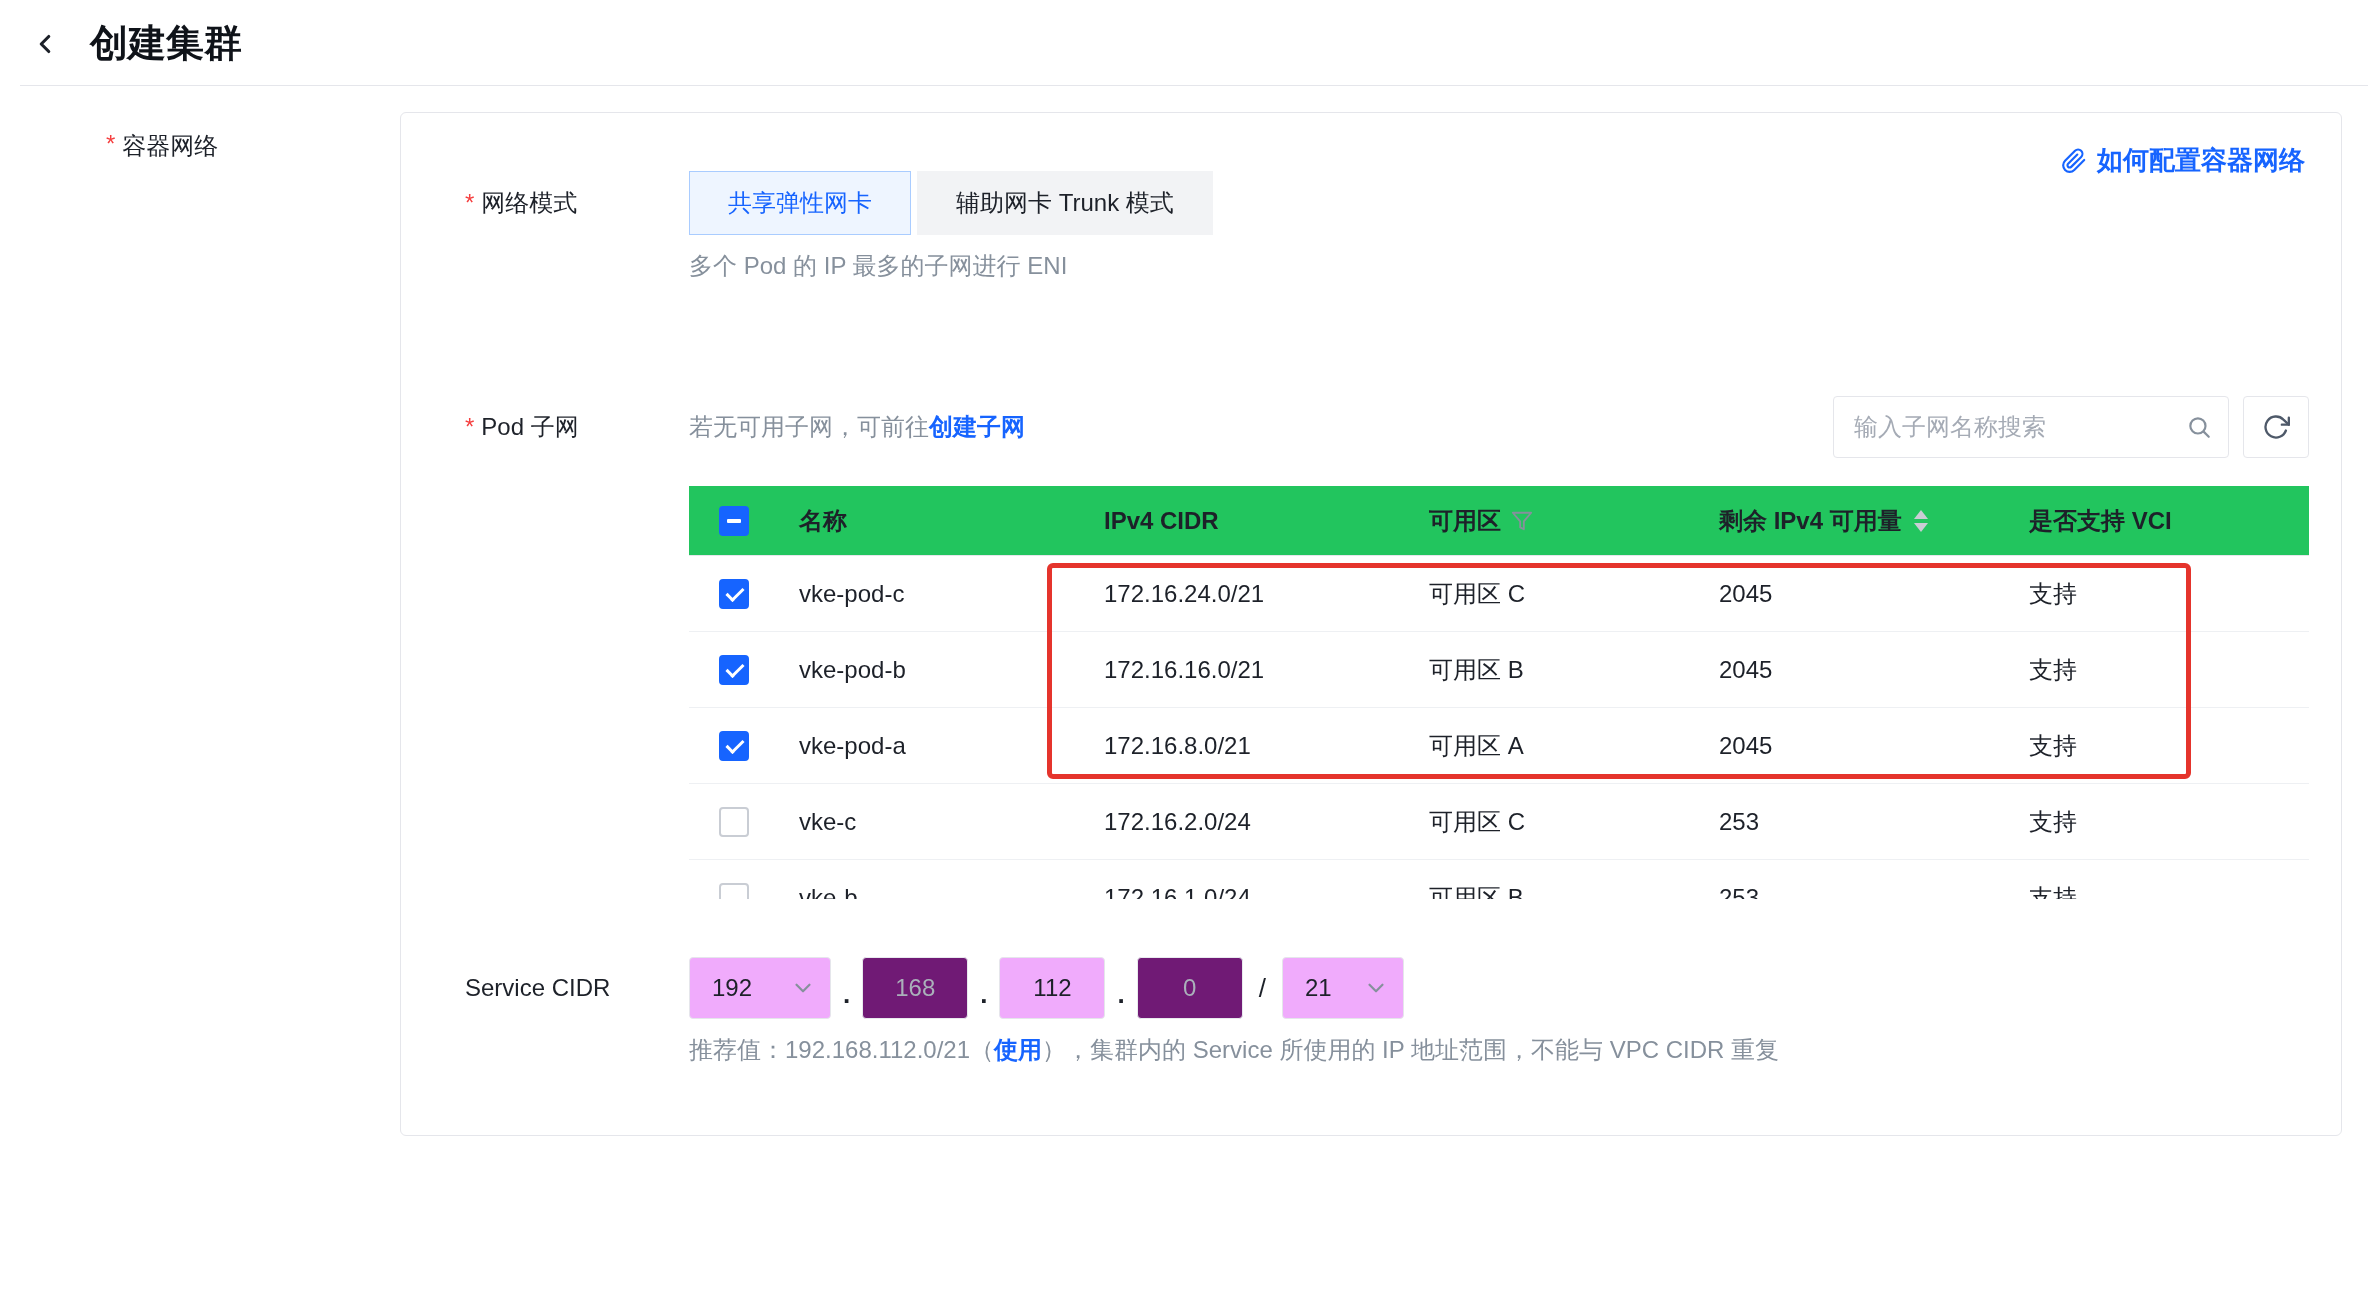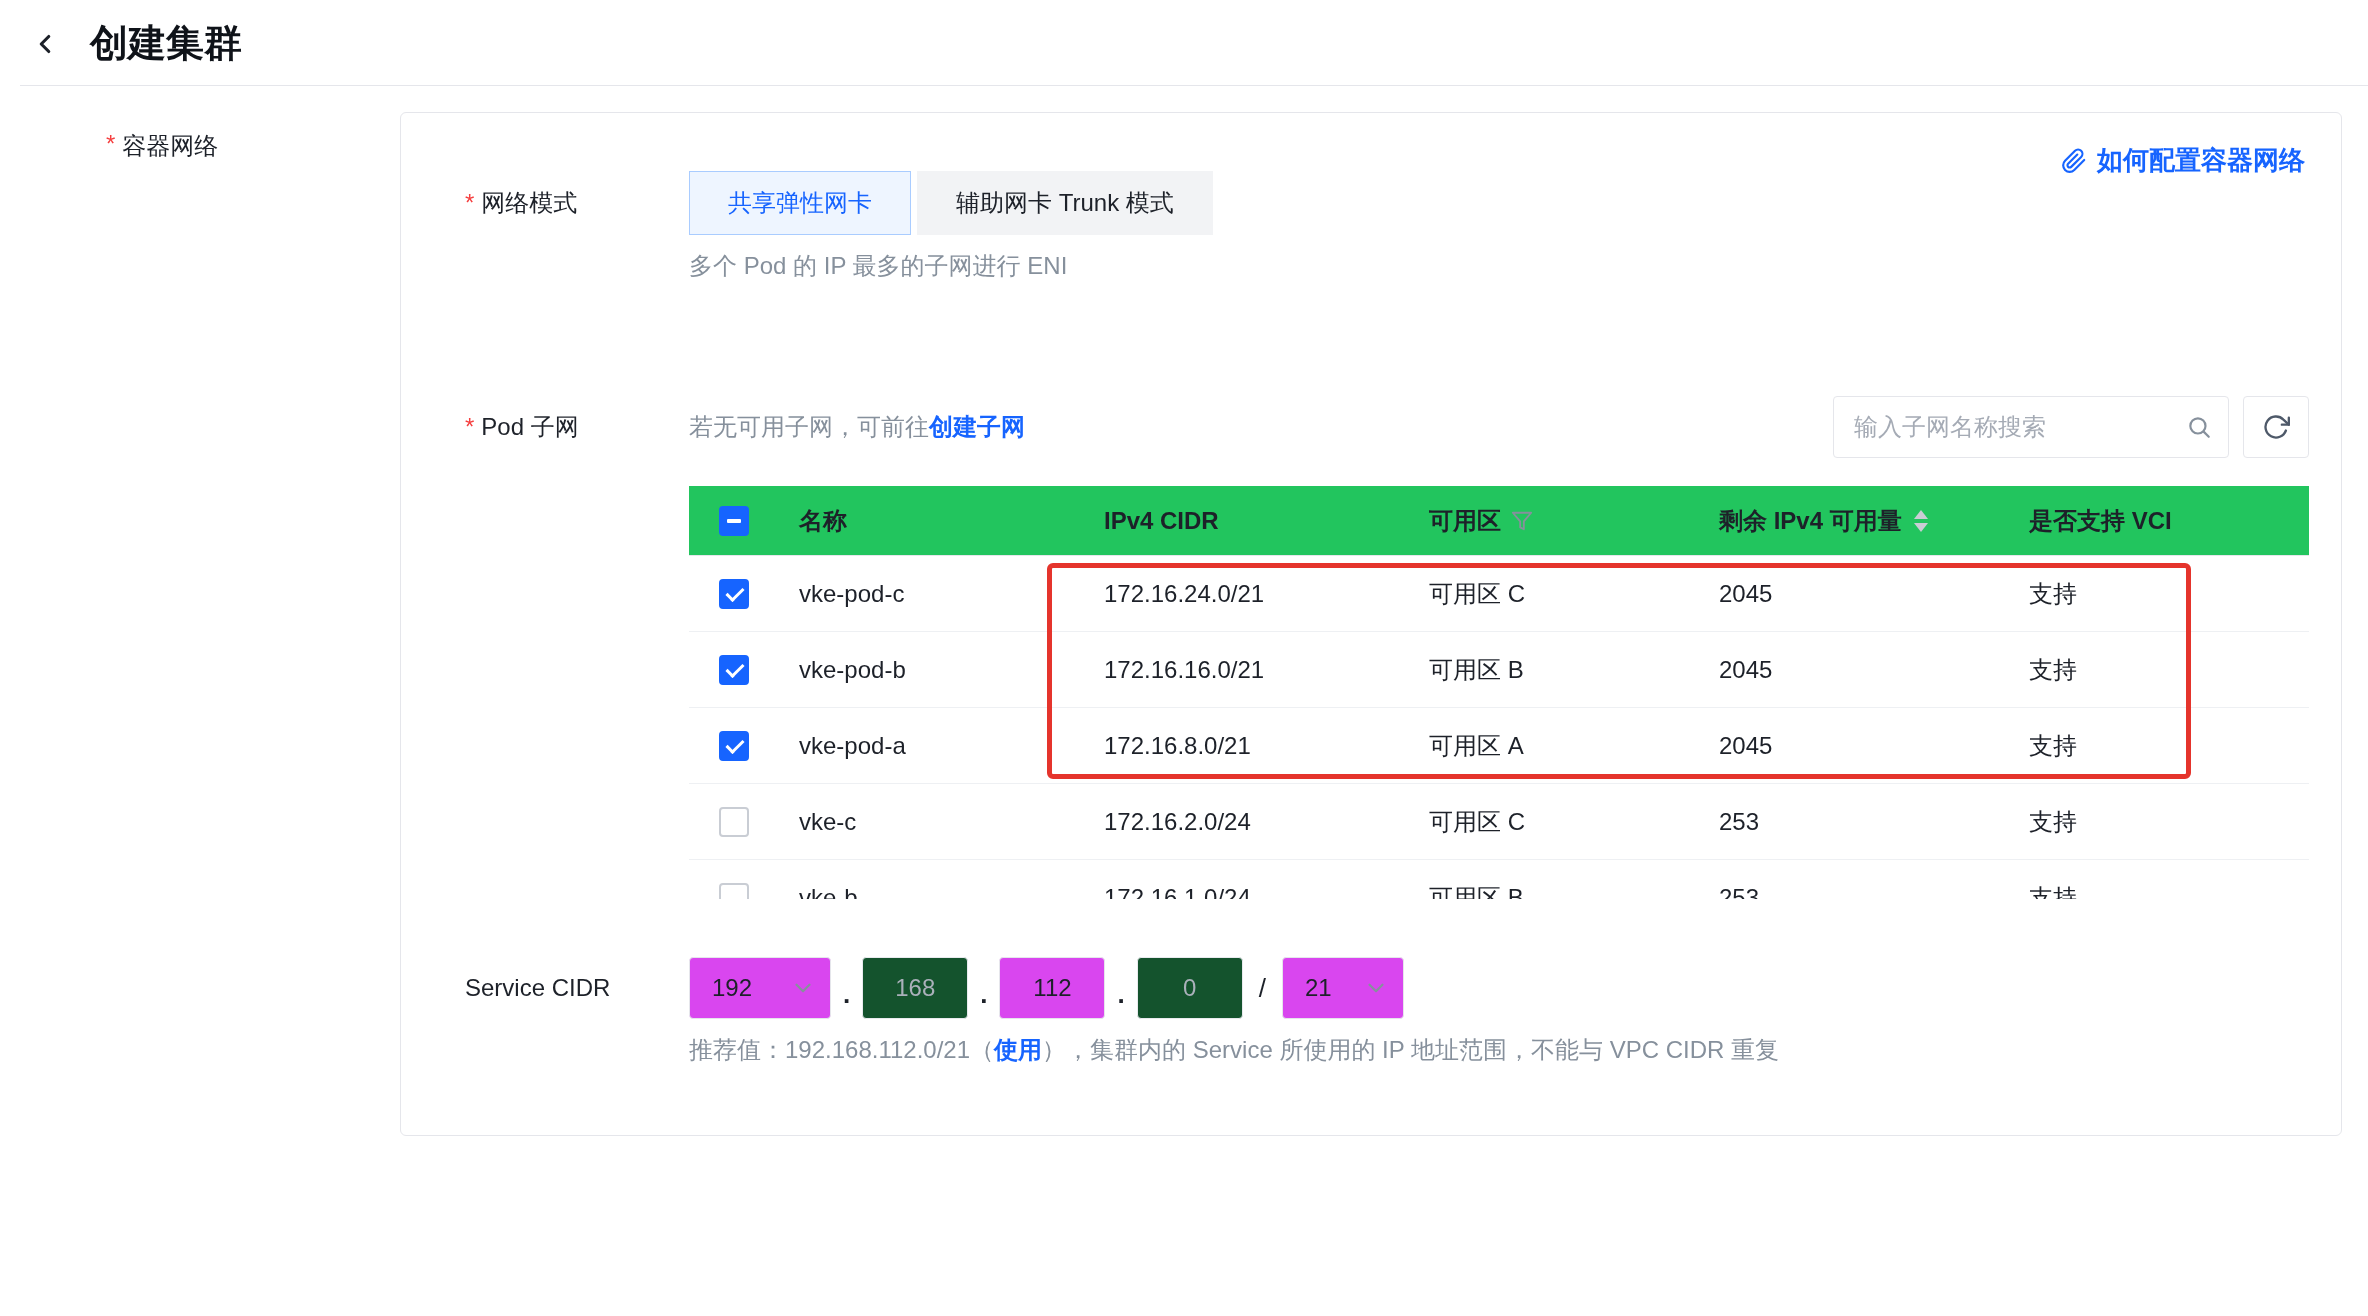--- a/index.html
+++ b/index.html
@@ -82,25 +82,25 @@
                      border-top:9px solid #c9cdd4; }
 
   .annotation-box { position:absolute; left:358px; top:77px; width:1144px; height:216px;
                     border:5px solid #e5342c; border-radius:6px; pointer-events:none; }
 
   .footnote { font-size:24px; color:#86909c; margin-top:30px; line-height:30px; }
 
   
   .cidr-line { display:flex; align-items:center; }
   .cidr-box { height:62px; border:1px solid #e5e6eb; border-radius:4px; display:flex; align-items:center;
-              font-size:24px; color:#1d2129; background:#d946ef; }
+              font-size:24px; color:#1d2129; background:#f0abfc; }
   .cidr-select { width:142px; padding:0 14px 0 22px; justify-content:space-between; cursor:pointer; }
   .cidr-select.small { width:122px; }
   .cidr-input { width:106px; justify-content:center; }
-  .cidr-box.disabled { background:#14532d; color:#aab0ba; border-color:#e8eaee; }
+  .cidr-box.disabled { background:#701a75; color:#aab0ba; border-color:#e8eaee; }
   .chev { color:#86909c; display:flex; }
   .sep { font-size:26px; font-weight:700; color:#1d2129; margin:0 12px; align-self:flex-end; line-height:50px; }
   .slash { font-size:26px; color:#1d2129; margin:0 16px; font-weight:400; align-self:center; }
 
   .spacer-60 { height:60px; } .spacer-55 { height:55px; } .spacer-58 { height:58px; }
 </style>
 </head>
 <body>
 
 <div class="page-header">

